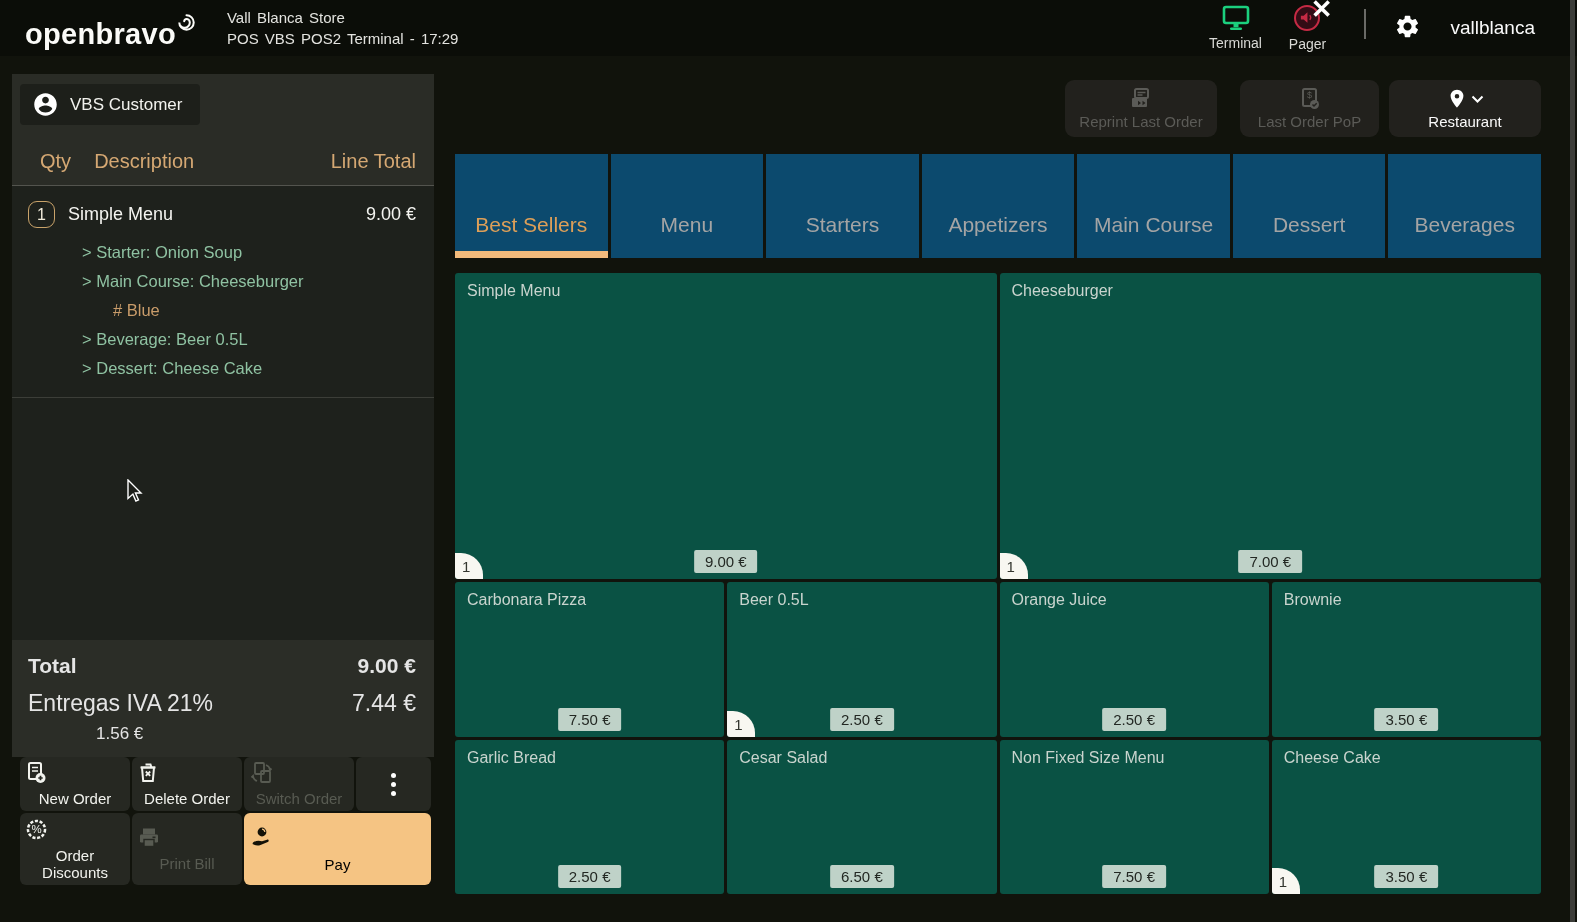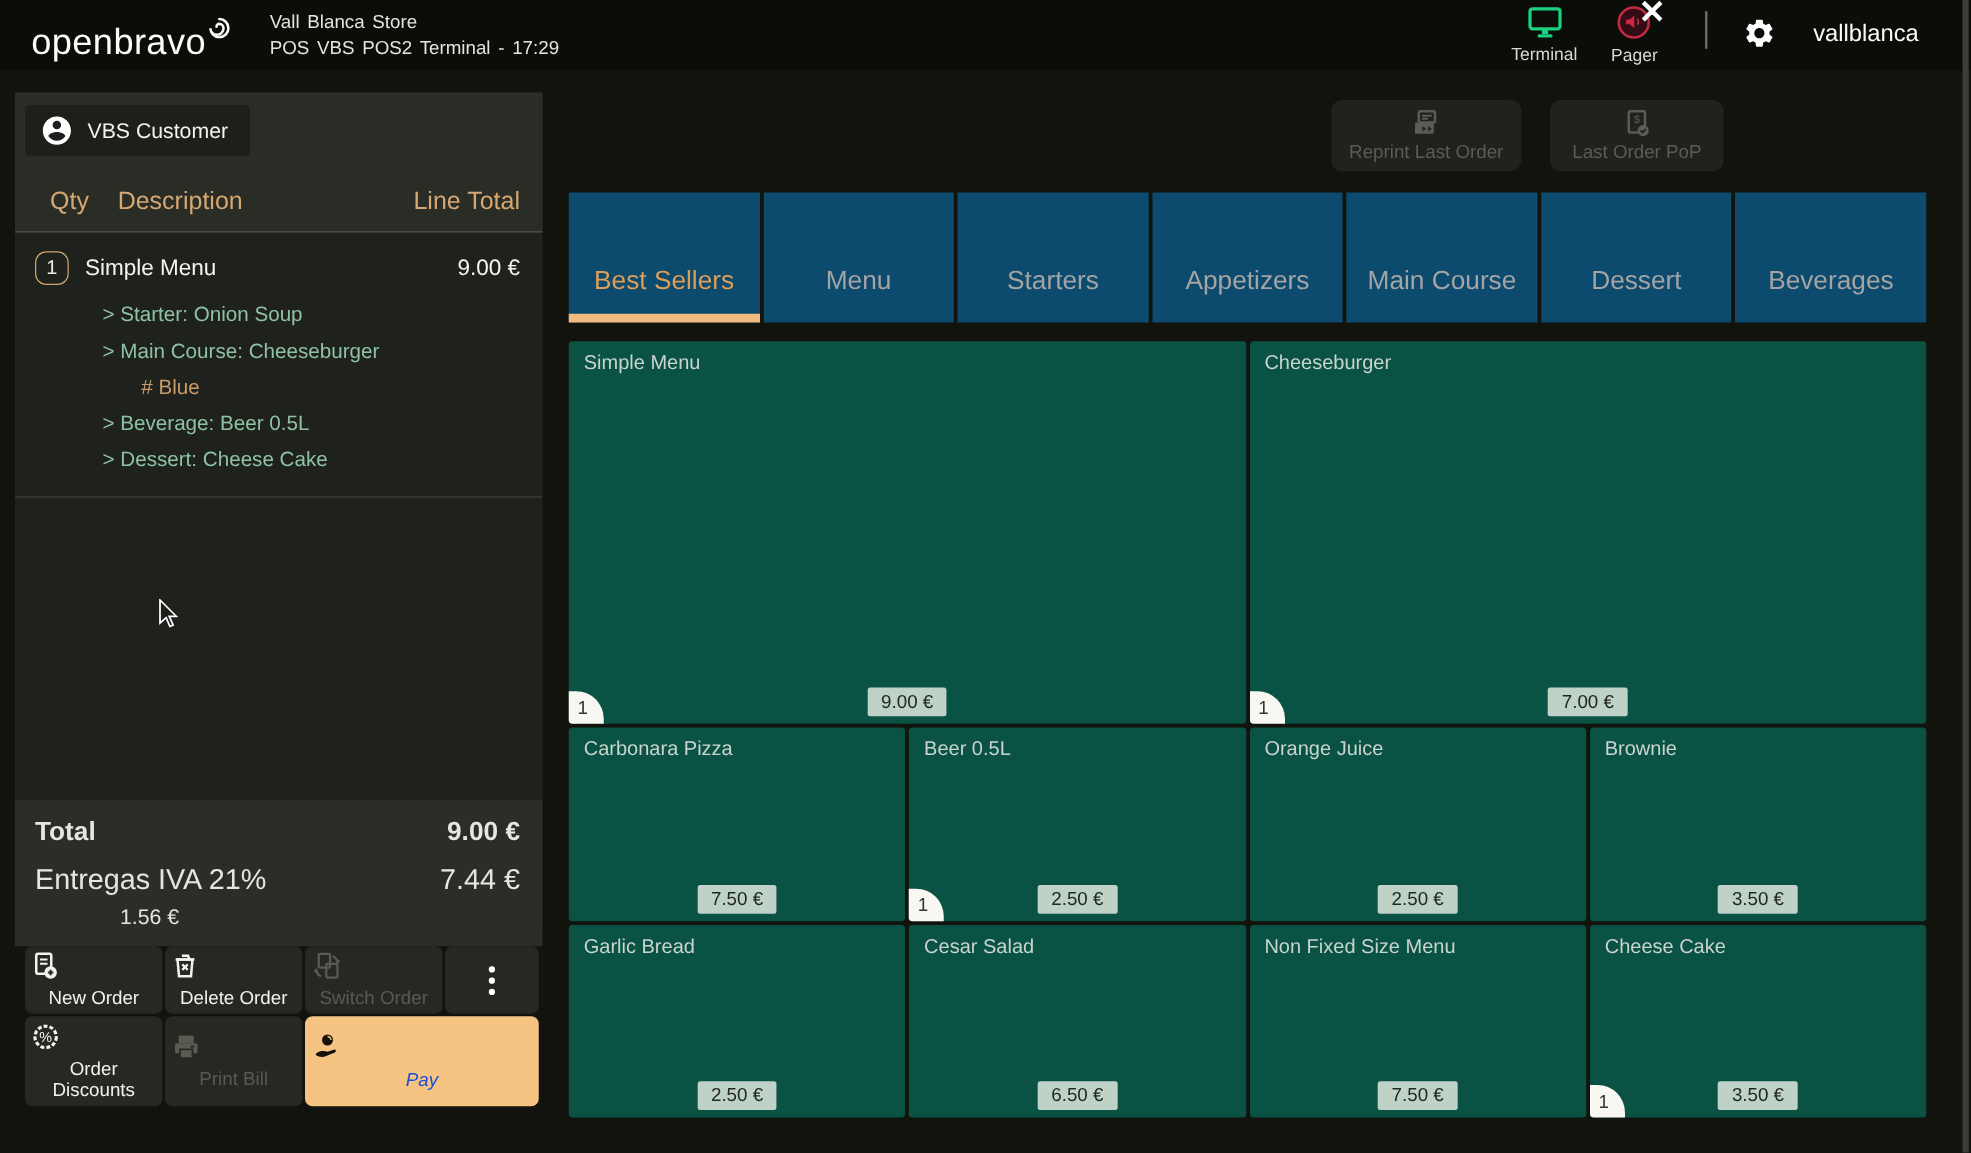--- a/index.html
+++ b/index.html
@@ -2,21 +2,21 @@
 <html><head>
 <meta charset="utf-8">
 <style>
   * { margin:0; padding:0; box-sizing:border-box; }
   html,body { width:1577px; height:922px; overflow:hidden; }
   body { font-family:"Liberation Sans", sans-serif; background:#11130c; }
   .stage { position:absolute; inset:0; width:1577px; height:922px; background:#11130c; }
 
   
   .header { position:absolute; left:0; top:0; width:1577px; height:56px; background:#0b0d08; display:flex; align-items:center; }
-  .logo { display:flex; align-items:flex-start; margin-left:25px; color:#fbfbf8; font-size:29px; font-weight:normal; letter-spacing:.3px; line-height:1; padding-top:12px; }
+  .logo { display:flex; align-items:flex-start; margin-left:25px; color:#fbfbf8; font-size:29px; font-weight:bold; letter-spacing:.3px; line-height:1; padding-top:12px; }
   .logo-mark { margin-left:2px; transform:translateY(-6px); }
   .store-info { margin-left:32px; color:#e3e3df; font-size:15px; line-height:21px; word-spacing:2px; }
   .header-right { margin-left:auto; display:flex; align-items:center; }
   .hdr-item { display:flex; flex-direction:column; align-items:center; width:72px; position:relative; }
   .hdr-item .lbl { font-size:14px; color:#d9d9d5; margin-top:3px; }
   .pager-wrap { position:relative; width:28px; height:28px; }
   .pager-circle { width:26px; height:26px; border-radius:50%; border:2.5px solid #c62a44; background:#330c15; display:flex; align-items:center; justify-content:center; }
   .pager-x { position:absolute; top:-9px; right:-11px; color:#ffffff; font-size:26px; font-weight:bold; line-height:1; }
   .hdr-divider { width:2px; height:30px; background:#6a6a66; margin:0 28px 8px 20px; }
   .gear { margin-right:30px; margin-bottom:4px; }
@@ -46,21 +46,21 @@
   .totals { position:absolute; top:566px; left:0; right:0; height:117px; background:#2b2d27; padding:14px 18px 0 16px; color:#e5e5e5; }
   .tot-row { display:flex; align-items:baseline; }
   .tot-row.main { font-size:21px; font-weight:bold; }
   .tot-row .right { margin-left:auto; }
   .tot-row.tax { font-size:23px; margin-top:12px; font-weight:normal; }
   .tot-row.taxamt { font-size:17px; margin-top:7px; padding-left:68px; }
 
   .actions { position:absolute; top:683px; left:8px; right:3px; bottom:6px; display:grid; grid-template-columns:110px 110px 110px 1fr; grid-template-rows:1fr 1fr; gap:2px; }
   .abtn { background:#262822; border-radius:6px; display:flex; flex-direction:column; justify-content:center; gap:5px; color:#f2f3ee; font-size:15px; line-height:17px; text-align:center; cursor:pointer; padding:4px; }
   .abtn.disabled { color:#585b52; cursor:default; }
-  .abtn.pay { grid-column:3 / 5; background:#f5c483; color:#1d4ed8;font-style:italic; }
+  .abtn.pay { grid-column:3 / 5; background:#f5c483; color:#000000; }
   .dots { display:flex; flex-direction:column; gap:4px; align-items:center; }
   .dots span { width:5px; height:5px; border-radius:50%; background:#ffffff; }
 
   
   .tbtn { position:absolute; top:80px; height:57px; background:#22211d; border-radius:9px; display:flex; flex-direction:column; align-items:center; justify-content:center; gap:2px; font-size:15px; cursor:pointer; }
   .tbtn.disabled { color:#5b5b57; cursor:default; }
   .tbtn.enabled { color:#fafafa; }
   .tbtn-reprint { left:1065px; width:152px; }
   .tbtn-pop { left:1240px; width:139px; }
   .tbtn-rest { left:1389px; width:152px; }
@@ -150,20 +150,35 @@
   <div class="tbtn tbtn-pop disabled">
     <span>
       <svg width="26" height="24" viewBox="0 0 26 24">
           <rect x="6" y="2" width="13" height="17" rx="1.5" fill="none" stroke="#5b5b57" stroke-width="2"></rect>
           <text x="12.5" y="11" font-size="9" fill="#5b5b57" text-anchor="middle" font-family="Liberation Sans, sans-serif">$</text>
           <circle cx="17.5" cy="17.5" r="4.5" fill="#5b5b57"></circle>
           <path d="M15.5 17.5l1.5 1.5 2.7-2.7" stroke="#22211d" stroke-width="1.5" fill="none"></path>
         </svg>
     </span>
     <span>Last Order PoP</span>
+  </div>
+  <div class="tbtn tbtn-rest enabled">
+    <span class="pinrow">
+      <span>
+        <svg width="22" height="24" viewBox="0 0 24 24" fill="#ffffff">
+            <path d="M12 2C8.13 2 5 5.13 5 8.5c0 5.25 7 13 7 13s7-7.75 7-13C19 5.13 15.87 2 12 2zm0 9.5a2.5 2.5 0 1 1 0-5 2.5 2.5 0 0 1 0 5z"></path>
+          </svg>
+      </span>
+      <span>
+        <svg width="13" height="9" viewBox="0 0 13 9">
+            <path d="M1.5 1.5l5 5 5-5" fill="none" stroke="#ffffff" stroke-width="2"></path>
+          </svg>
+      </span>
+    </span>
+    <span>Restaurant</span>
   </div>
 
   <div class="tabs">
     <div class="tab active">
         <span>Best Sellers</span>
       </div>
     <div class="tab">
         <span>Menu</span>
       </div>
     <div class="tab">

